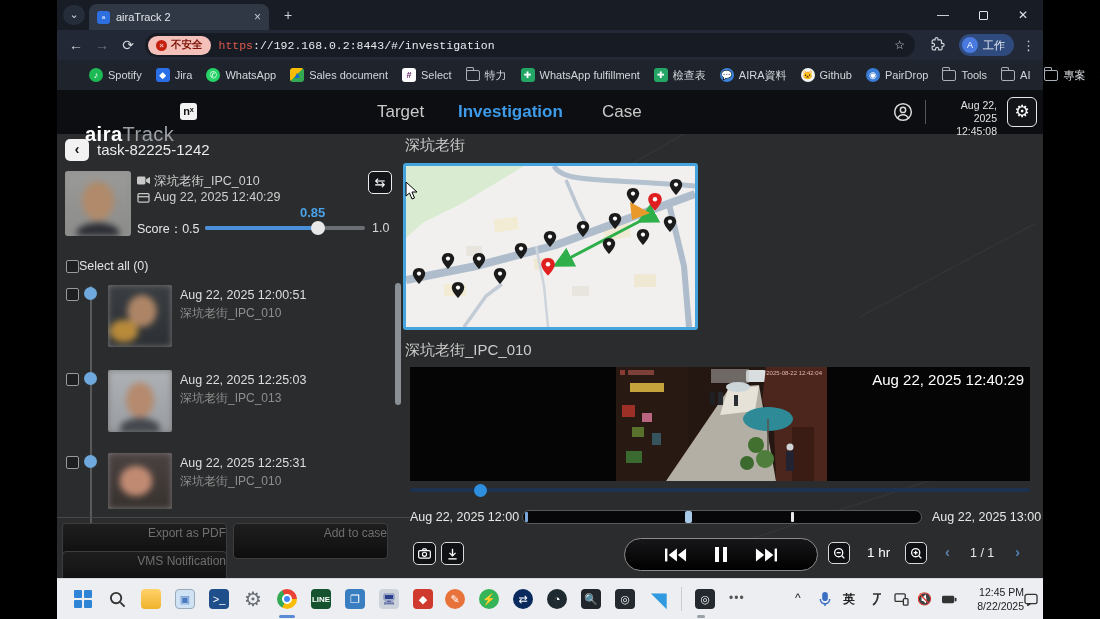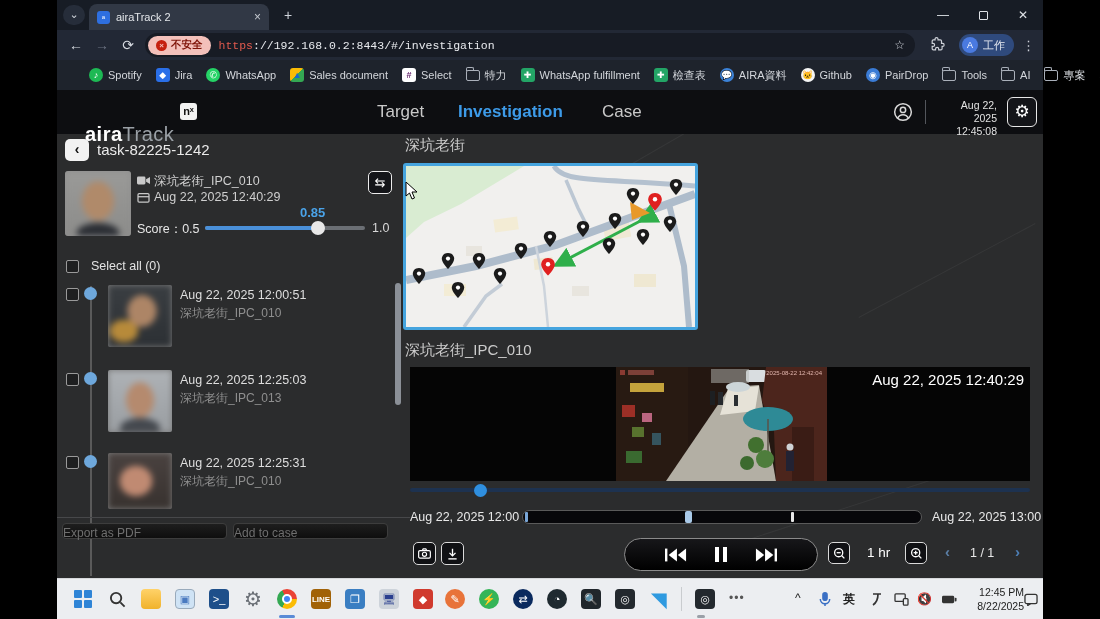--- a/index.html
+++ b/index.html
@@ -76,32 +76,32 @@
   .meta-text { position:absolute; left:97px; color:#cfcfcf; font-size:12.5px; }
   .score-label { position:absolute; left:80px; top:131px; color:#e6e6e6; font-size:12.5px; }
   .score-track { position:absolute; left:148px; top:136px; width:160px; height:4px; border-radius:2px; background:#6b6f74; }
   .score-fill { position:absolute; left:0; top:0; height:4px; width:112px; border-radius:2px; background:#4a90d9; }
   .score-handle { position:absolute; left:106px; top:-5px; width:14px; height:14px; border-radius:50%; background:#e8e8e8; }
   .score-value { position:absolute; left:243px; top:115px; color:#4aa3e8; font-size:13px; font-weight:bold; }
   .score-max { position:absolute; left:315px; top:131px; color:#d8d8d8; font-size:12.5px; }
   .switch-btn { position:absolute; left:311px; top:81px; width:24px; height:23px; border:1.5px solid #ececec; border-radius:5px;
     background:#141519; color:#fff; font-size:13px; text-align:center; line-height:21px; }
   .checkbox { width:13px; height:13px; border:1.5px solid #9a9a9a; border-radius:2px; background:#1e1f20; }
-  .selectall { position:absolute; left:9px; top:169px; display:flex; align-items:center; gap:12px; color:#e2e2e2; font-size:12.5px; }
+  .selectall { position:absolute; left:9px; top:169px; display:flex; align-items:center; gap:0; color:#e2e2e2; font-size:12.5px; }
   .result-line { position:absolute; left:33px; top:196px; width:2px; height:290px; background:#5a5a5a; }
   .result-row { position:absolute; left:0; width:353px; height:70px;text-align:center; }
   .result-cb { position:absolute; left:9px; top:3px; }
   .result-dot { position:absolute; left:27px; top:2px; width:13px; height:13px; border-radius:50%; background:#6ea8dc; }
   .result-thumb { position:absolute; left:51px; top:0px; width:64px; height:62px; border-radius:2px; overflow:hidden; background:#777; }
   .result-time { position:absolute; left:123px; top:3px; color:#dedede; font-size:12.5px; }
   .result-cam { position:absolute; left:123px; top:20px; color:#8f8f8f; font-size:12px; }
   .side-scrollbar { position:absolute; left:338px; top:193px; width:6px; height:122px; border-radius:3px; background:#8b9097; }
   .side-divider { position:absolute; left:0; top:427px; width:353px; height:1px; background:#47484a; }
-  .action-btn { position:absolute; height:16px; border:1px solid #3d3d3d; border-radius:4px;
-    background:linear-gradient(#1e1e1e,#0e0e0e); color:#6f6f6f; font-size:12px; text-align:left; line-height:19px; }
+  .action-btn { position:absolute; height:36px; border:1px solid #3d3d3d; border-radius:4px;
+    background:linear-gradient(#1e1e1e,#0e0e0e); color:#6f6f6f; font-size:12px; text-align:right; line-height:19px; }
 
   
   .map-title { position:absolute; left:348px; top:46px; color:#cccccc; font-size:15px; }
   .map-box { position:absolute; left:346px; top:73px; width:295px; height:167px; border:3px solid #45a4de; border-radius:3px; background:#f1f0ee; overflow:hidden; }
   .cam-label { position:absolute; left:348px; top:251px; color:#cccccc; font-size:15px; }
   .video-frame { position:absolute; left:353px; top:277px; width:620px; height:114px; background:#050505; }
   .video-osd { position:absolute; right:6px; top:4px; color:#fff; font-size:15px; }
   .vid-progress { position:absolute; left:353px; top:398px; width:620px; height:4px; border-radius:2px; background:#1d3250; }
   .vid-handle { position:absolute; left:64px; top:-4px; width:13px; height:13px; border-radius:50%; background:#2f8fdf; }
   .tl-label { position:absolute; top:420px; color:#e8e8e8; font-size:12.5px; }
@@ -350,20 +350,21 @@
         </div>
         <div class="result-time">Aug 22, 2025 12:25:31</div>
         <div class="result-cam">深坑老街_IPC_010</div>
       </div>
 
       <div class="side-scrollbar"></div>
       <div class="side-divider"></div>
 
       <div class="action-btn" style="left:5px;top:433px;width:165px">Export as PDF</div>
       <div class="action-btn" style="left:176px;top:433px;width:155px">Add to case</div>
+      <div class="action-btn" style="left:5px;top:461px;width:165px">VMS Notification</div>
 
       <div class="map-title">深坑老街</div>
 
       <div class="map-box">
         <svg width="289" height="161" viewBox="0 0 289 161">
           <rect width="289" height="161" fill="#f1f0ee"></rect>
           <polygon points="0,0 118,0 55,38 18,56 0,72" fill="#d9ecd2"></polygon>
           <rect x="88" y="52" width="24" height="13" fill="#f3ecd5" transform="rotate(-8 100 58)"></rect>
           <rect x="128" y="92" width="19" height="11" fill="#efe8d2" transform="rotate(-6 137 97)"></rect>
           <rect x="38" y="118" width="22" height="12" fill="#f3ecd5"></rect>
@@ -546,21 +547,21 @@
         <span class="sq" style="background:#1e4f8a">&gt;_</span>
       </div>
     <div class="tb-ico" style="left:184px">
         <span style="color:#6a6f76;font-size:20px">⚙</span>
       </div>
     <div class="tb-ico" style="left:218px">
         <span class="chrome-ico"></span>
       </div>
     <div class="tb-underline" style="left:222px"></div>
     <div class="tb-ico" style="left:252px">
-        <span class="sq" style="background:#a16207;font-size:8px;font-weight:bold">LINE</span>
+        <span class="sq" style="background:#14532d;font-size:8px;font-weight:bold">LINE</span>
       </div>
     <div class="tb-ico" style="left:286px">
         <span class="sq" style="background:#3a7ec2">❐</span>
       </div>
     <div class="tb-ico" style="left:320px">
         <span class="sq" style="background:#cdd3da;color:#2a3f8f">🖥</span>
       </div>
     <div class="tb-ico" style="left:354px">
         <span class="sq" style="background:#d03a2e">◆</span>
       </div>

